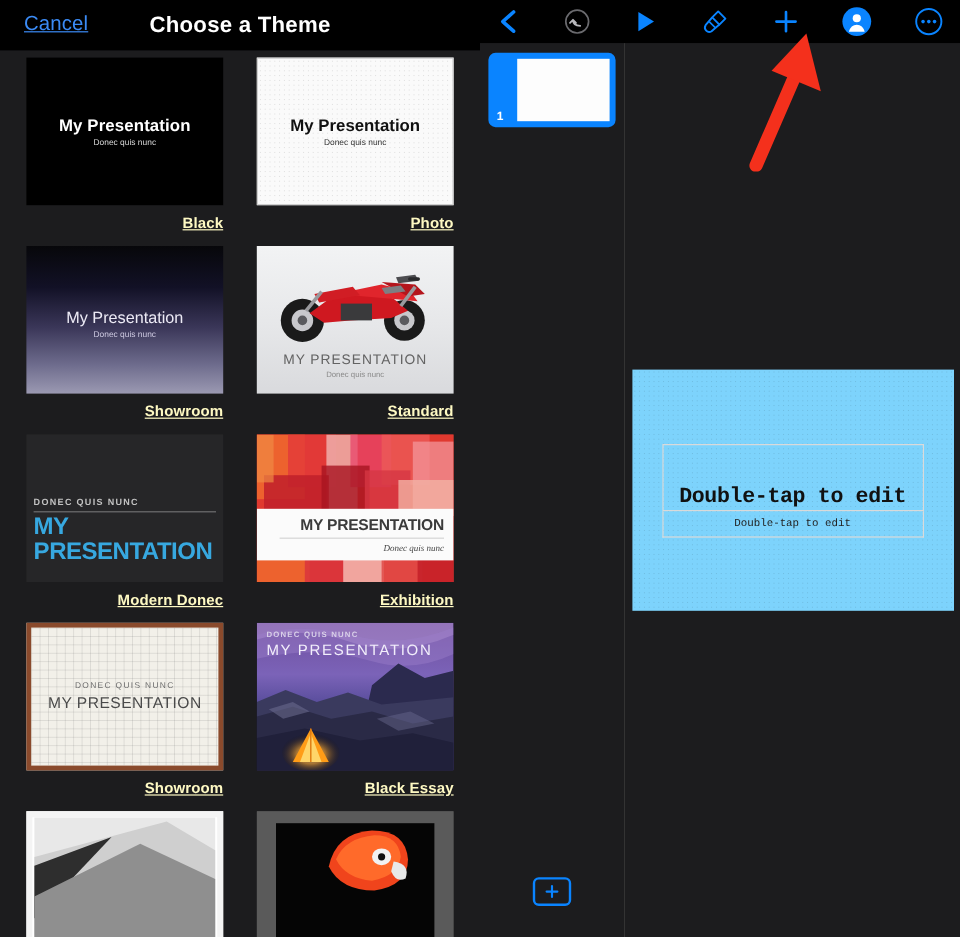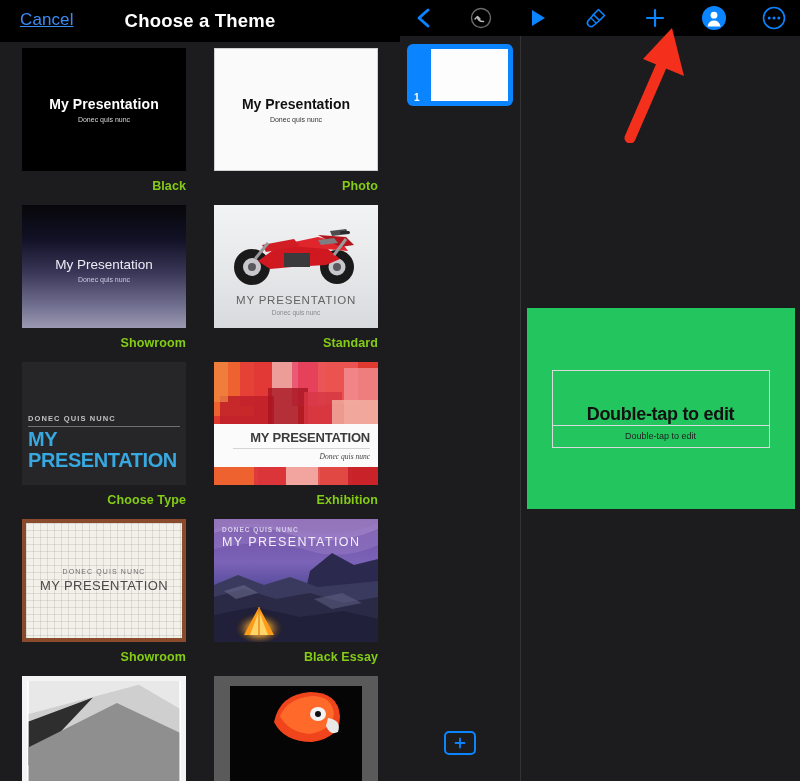--- a/index.html
+++ b/index.html
@@ -101,25 +101,26 @@
     cursor: pointer;
   }
   .thumb {
     width: 164px;
     height: 123px;
     position: relative;
     overflow: hidden;
     box-sizing: border-box;
   }
   .theme-label {
-    color: #84cc16;
+    color: #fef9c3;
     font-size: 12.5px;
     font-weight: bold;
     margin-top: 8px;
     letter-spacing: .1px;
+    text-decoration: underline;
   }
 
   
   .dots {
     position: absolute;
     inset: 0;
     background-image: radial-gradient(rgba(0,0,0,.12) 0.5px, transparent 0.6px);
     background-size: 4px 4px;
     pointer-events: none;
   }
@@ -255,26 +256,27 @@
     flex: 1;
     position: relative;
     background: #1c1c1e;
     display: flex;
     align-items: center;
     justify-content: center;
   }
   .canvas-slide {
     width: 268px;
     height: 201px;
-    background: #22c55e;
+    background: #7dd3fc;
     position: relative;
     display: flex;
     flex-direction: column;
     align-items: center;
     justify-content: center;
+    font-family: Liberation Mono, monospace;
   }
   .ph-title {
     width: 218px;
     height: 56px;
     border: 1px solid #dadada;
     display: flex;
     align-items: flex-end;
     justify-content: center;
     box-sizing: border-box;
     position: relative;
@@ -375,21 +377,21 @@
         </div>
         <div class="theme-label">Standard</div>
       </div>
 
       <div class="theme-cell">
         <div class="thumb th-modern">
           <div class="t2">DONEC QUIS NUNC</div>
           <div class="rule"></div>
           <div class="t1">MY PRESENTATION</div>
         </div>
-        <div class="theme-label">Choose Type</div>
+        <div class="theme-label">Modern Donec</div>
       </div>
 
       <div class="theme-cell">
         <div class="thumb th-exh">
           <svg viewBox="0 0 164 123" style="position:absolute;inset:0;width:100%;height:100%">
             <rect width="164" height="123" fill="#e0392f"></rect>
             <rect x="-6" y="-4" width="46" height="58" fill="#ef6a2e" opacity=".85"></rect>
             <rect x="26" y="-8" width="40" height="52" fill="#e23a3a" opacity=".8"></rect>
             <rect x="58" y="-6" width="26" height="70" fill="#f6f0ec" opacity=".55"></rect>
             <rect x="78" y="0" width="34" height="44" fill="#e8446a" opacity=".75"></rect>

